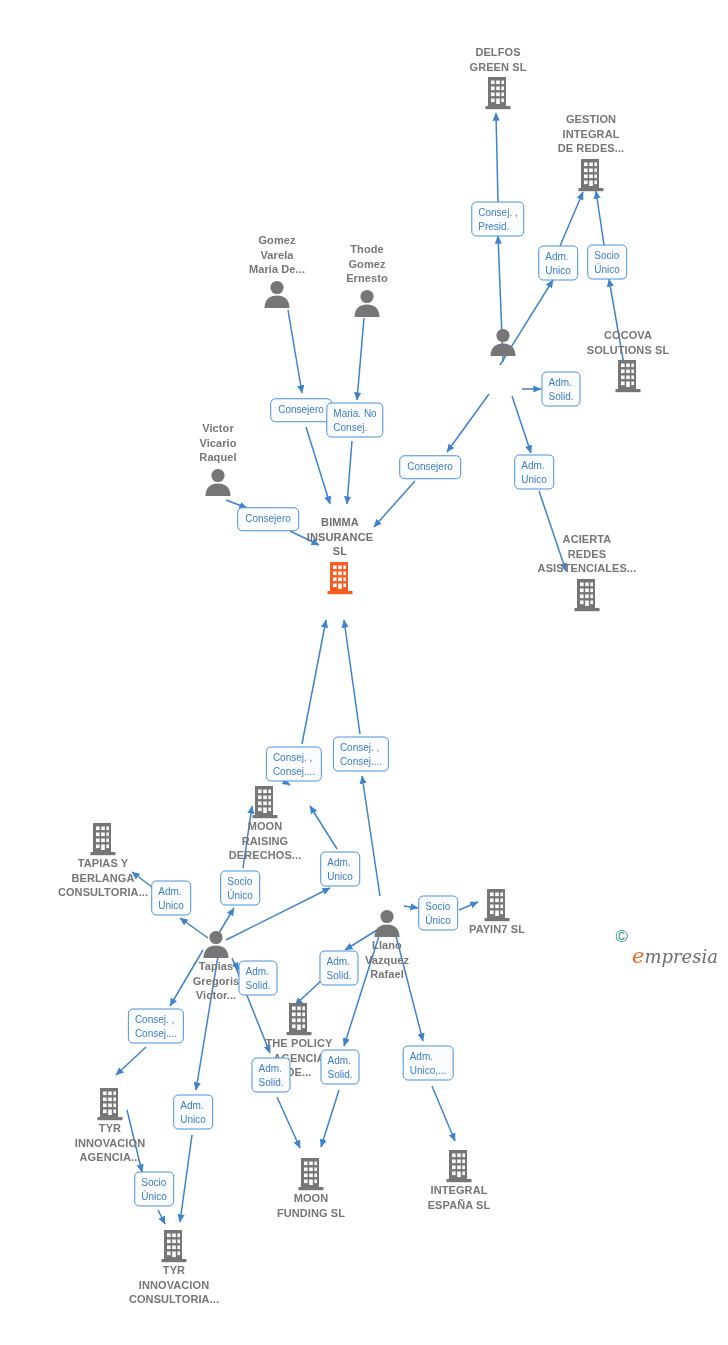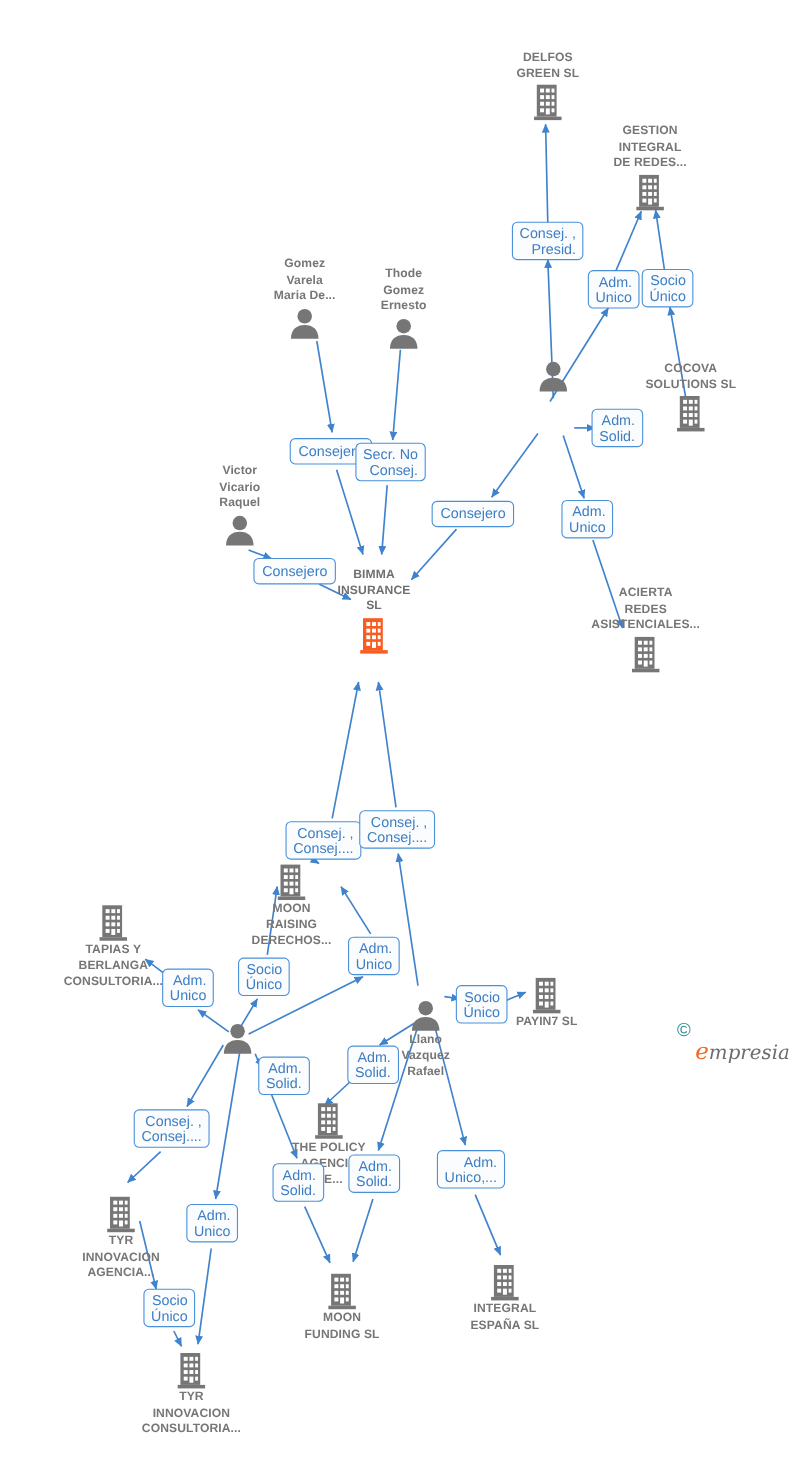--- a/index.html
+++ b/index.html
@@ -24,22 +24,22 @@
   .bld svg{display:block;}
 
   
   .per{position:relative;width:30px;height:30px;margin:0 auto;}
   .per svg{display:block;}
 
   
   .chip{
     position:absolute;transform:translate(-50%,-50%);
     border:1.4px solid #4a90d9;border-radius:5px;background:#fbfcfe;
-    color:#3d7ec4;font-size:13px;line-height:13.5px;
-    padding:3px 6px;text-align:right;white-space:pre-line;
+    color:#3d7ec4;font-size:10px;line-height:13.5px;
+    padding:3px 6px;text-align:left;white-space:pre-line;
     box-sizing:border-box;
   }
   .chip.one{padding:4px 7px;}
 
   
   #watermark{
     position:absolute;right:10px;bottom:8px;display:flex;align-items:center;gap:4px;
   }
   #watermark .cmark{color:#2f8a93;font-size:17px;line-height:17px;}
   #watermark .wtext{font-family:"DejaVu Serif",serif;font-style:italic;font-size:18px;color:#6e6e6e;margin-top:40px;}
@@ -376,20 +376,23 @@
 Vazquez
 Rafael</div>
       </div>
       <div class="node" style="left: 216px; top: 927px;">
         <div class="glyph per">
           <svg width="30" height="30" viewBox="0 0 30 30" xmlns="http://www.w3.org/2000/svg">
             <circle cx="15" cy="8.5" r="6.6" fill="#767676"></circle>
             <path d="M2.5,29 C2.5,20.5 7.8,16.5 15,16.5 C22.2,16.5 27.5,20.5 27.5,29 Z" fill="#767676"></path>
           </svg>
         </div>
+        <div class="nlabel">Tapias
+Gregoris
+Victor...</div>
       </div>
       <div class="node" style="left: 299px; top: 1000px;">
         <div class="glyph bld">
           <svg width="26" height="34" viewBox="0 0 26 34" xmlns="http://www.w3.org/2000/svg">
             <rect x="3" y="1" width="18" height="29" fill="#767676"></rect>
             <rect x="0.5" y="30" width="25" height="3.2" fill="#767676"></rect>
             <g fill="#ffffff">
               <rect x="6" y="4.5" width="3.6" height="3.6"></rect>
               <rect x="11.2" y="4.5" width="3.6" height="3.6"></rect>
               <rect x="16.4" y="4.5" width="2.6" height="3.6"></rect>
@@ -512,21 +515,21 @@
   <div id="chiplayer">
       <div class="chip" style="left: 498px; top: 219px;">Consej. ,
 Presid.</div>
       <div class="chip" style="left: 558px; top: 263px;">Adm.
 Unico</div>
       <div class="chip" style="left: 607px; top: 262px;">Socio
 Único</div>
       <div class="chip" style="left: 561px; top: 389px;">Adm.
 Solid.</div>
       <div class="chip one" style="left: 301px; top: 410px;">Consejero</div>
-      <div class="chip" style="left: 355px; top: 420px;">Secr.  No
+      <div class="chip" style="left: 355px; top: 420px;">Maria.  No
 Consej.</div>
       <div class="chip one" style="left: 430px; top: 467px;">Consejero</div>
       <div class="chip" style="left: 534px; top: 472px;">Adm.
 Unico</div>
       <div class="chip one" style="left: 268px; top: 519px;">Consejero</div>
       <div class="chip" style="left: 294px; top: 764px;">Consej. ,
 Consej....</div>
       <div class="chip" style="left: 361px; top: 754px;">Consej. ,
 Consej....</div>
       <div class="chip" style="left: 340px; top: 869px;">Adm.

